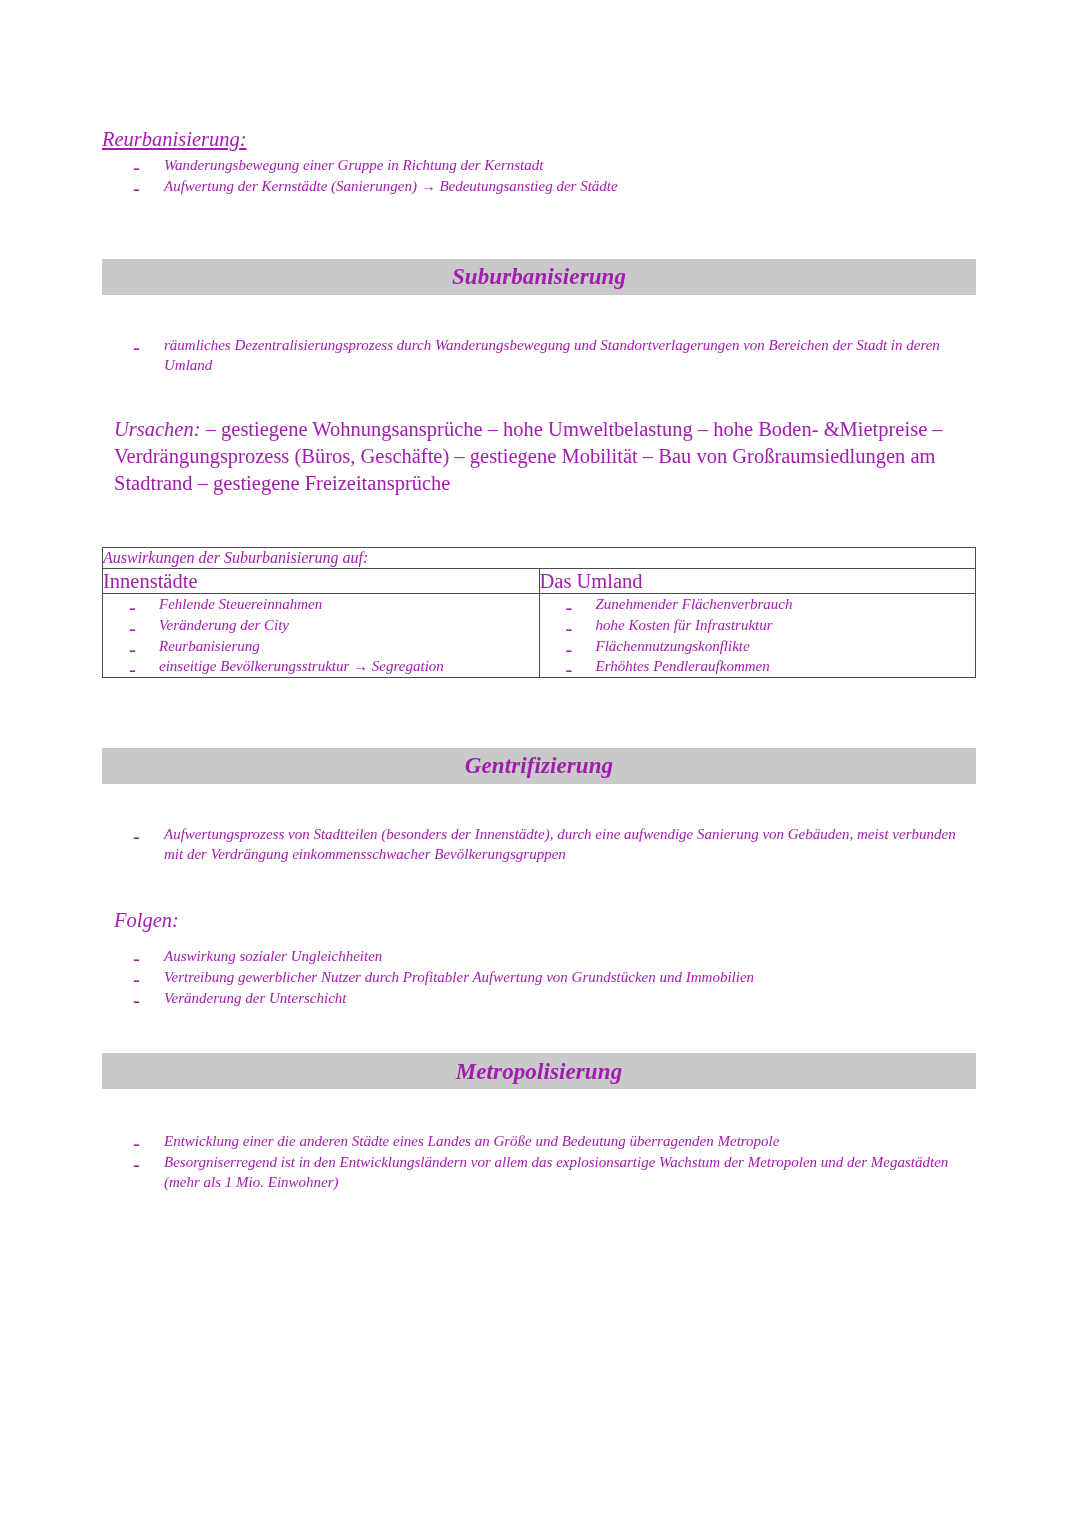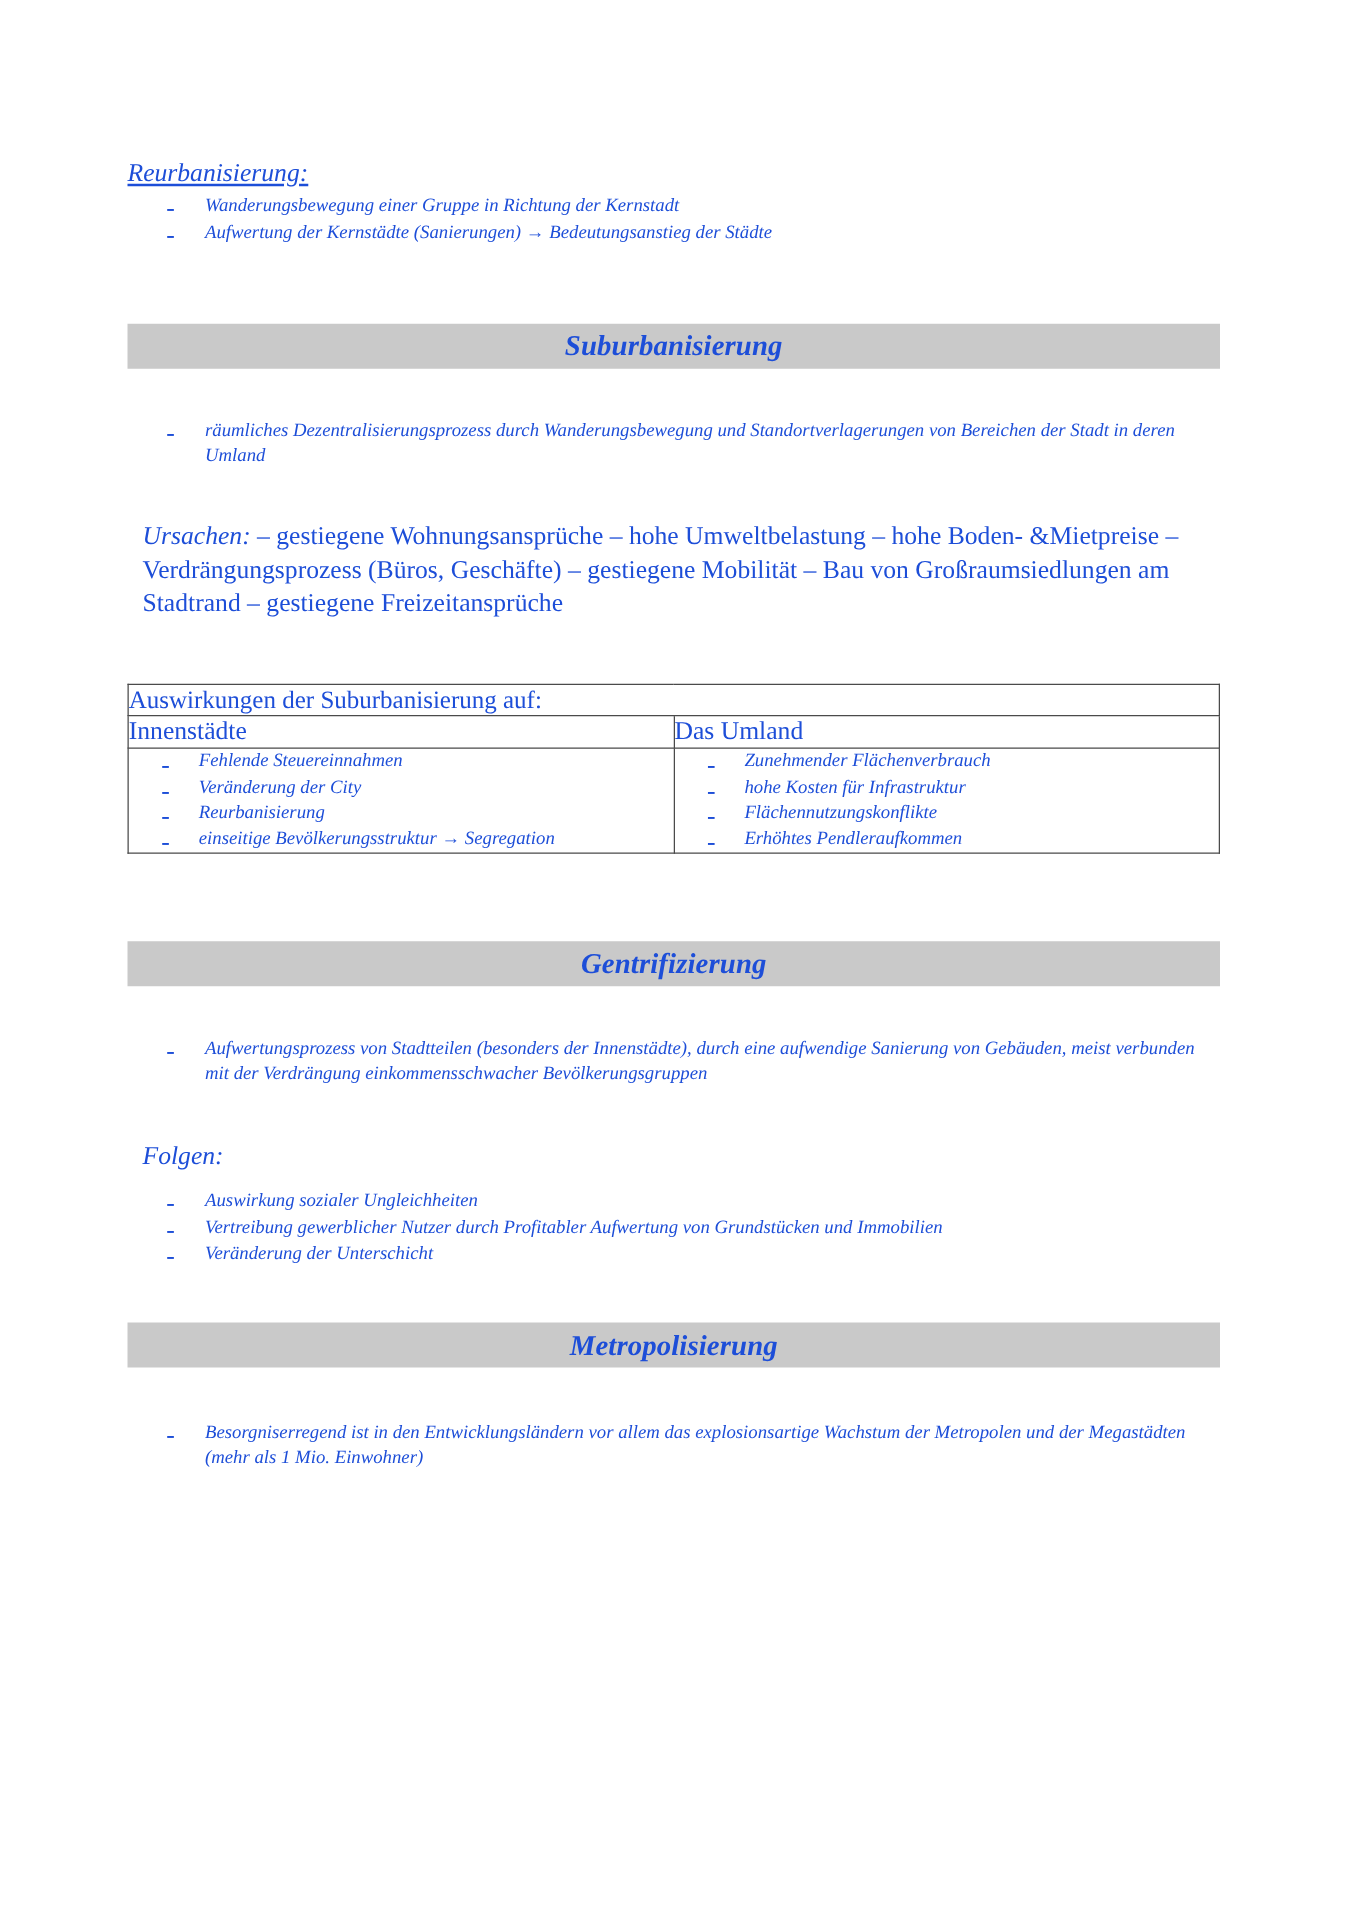--- a/index.html
+++ b/index.html
@@ -7,21 +7,21 @@
     margin: 0;
     padding: 0;
     background: #ffffff;
   }
   .page {
     position: relative;
     width: 1080px;
     height: 1527px;
     background: #ffffff;
     font-family: "Liberation Serif", "DejaVu Serif", serif;
-    color: #1d4ed8;
+    color: #a21caf;
     overflow: hidden;
     box-sizing: border-box;
   }
   .content {
     position: absolute;
     left: 102px;
     top: 126px;
     width: 875px;
   }
 
@@ -104,21 +104,22 @@
   table.auswirkungen td,
   table.auswirkungen th {
     border: 1px solid #4a4a4a;
     padding: 0;
     vertical-align: top;
     font-weight: normal;
     text-align: left;
   }
   .tbl-caption {
     text-align: center;
-    font-size: 20px;
+    font-style: italic;
+    font-size: 16px;
     padding: 7px 0 8px 0;
     line-height: 1.2;
   }
   .tbl-subhead {
     font-size: 20.5px;
     padding: 5px 0 6px 8px;
     line-height: 1.2;
   }
   .tbl-body {
     padding: 10px 6px 12px 0;
@@ -221,17 +222,18 @@
 
     <div class="sp-h"></div>
 
     <div class="bar">
       <span class="bar-title">Metropolisierung</span>
     </div>
 
     <div class="sp-i"></div>
 
     <ul class="dash">
+      <li>Entwicklung einer die anderen Städte eines Landes an Größe und Bedeutung überragenden Metropole</li>
       <li>Besorgniserregend ist in den Entwicklungsländern vor allem das explosionsartige Wachstum der Metropolen und der Megastädten (mehr als 1 Mio. Einwohner)</li>
     </ul>
 
   </div>
 </div>
 
 </body></html>

